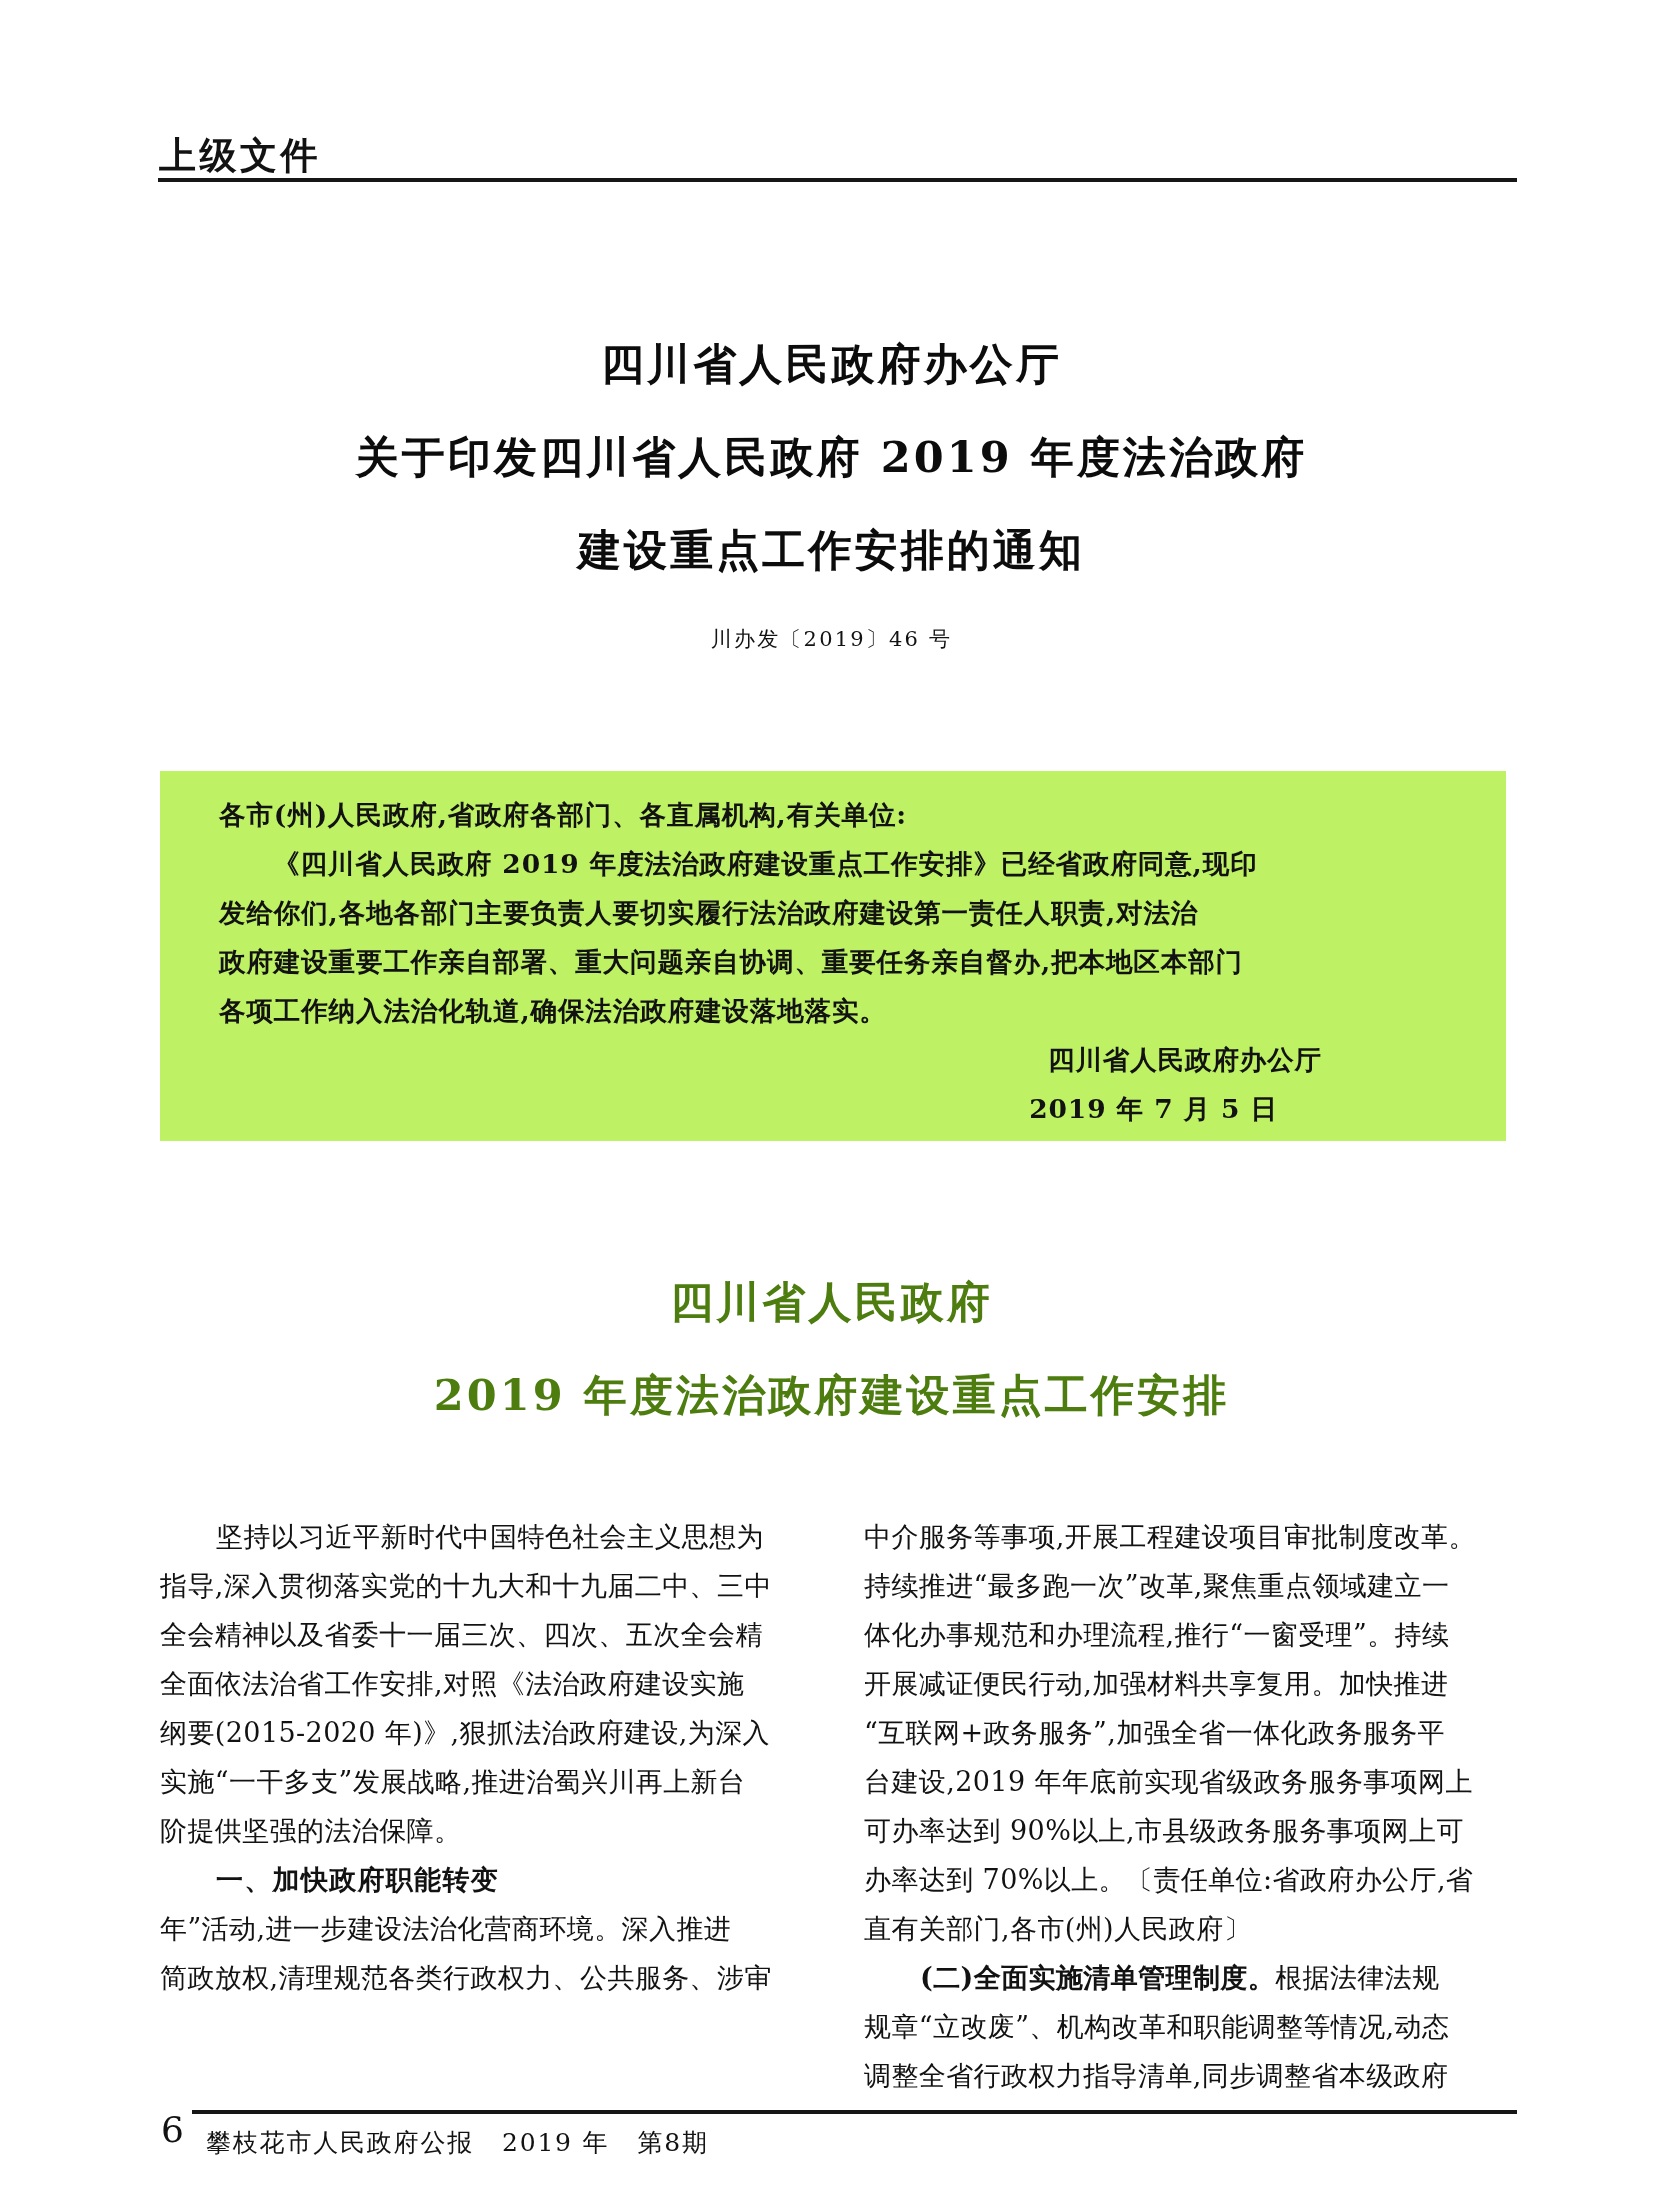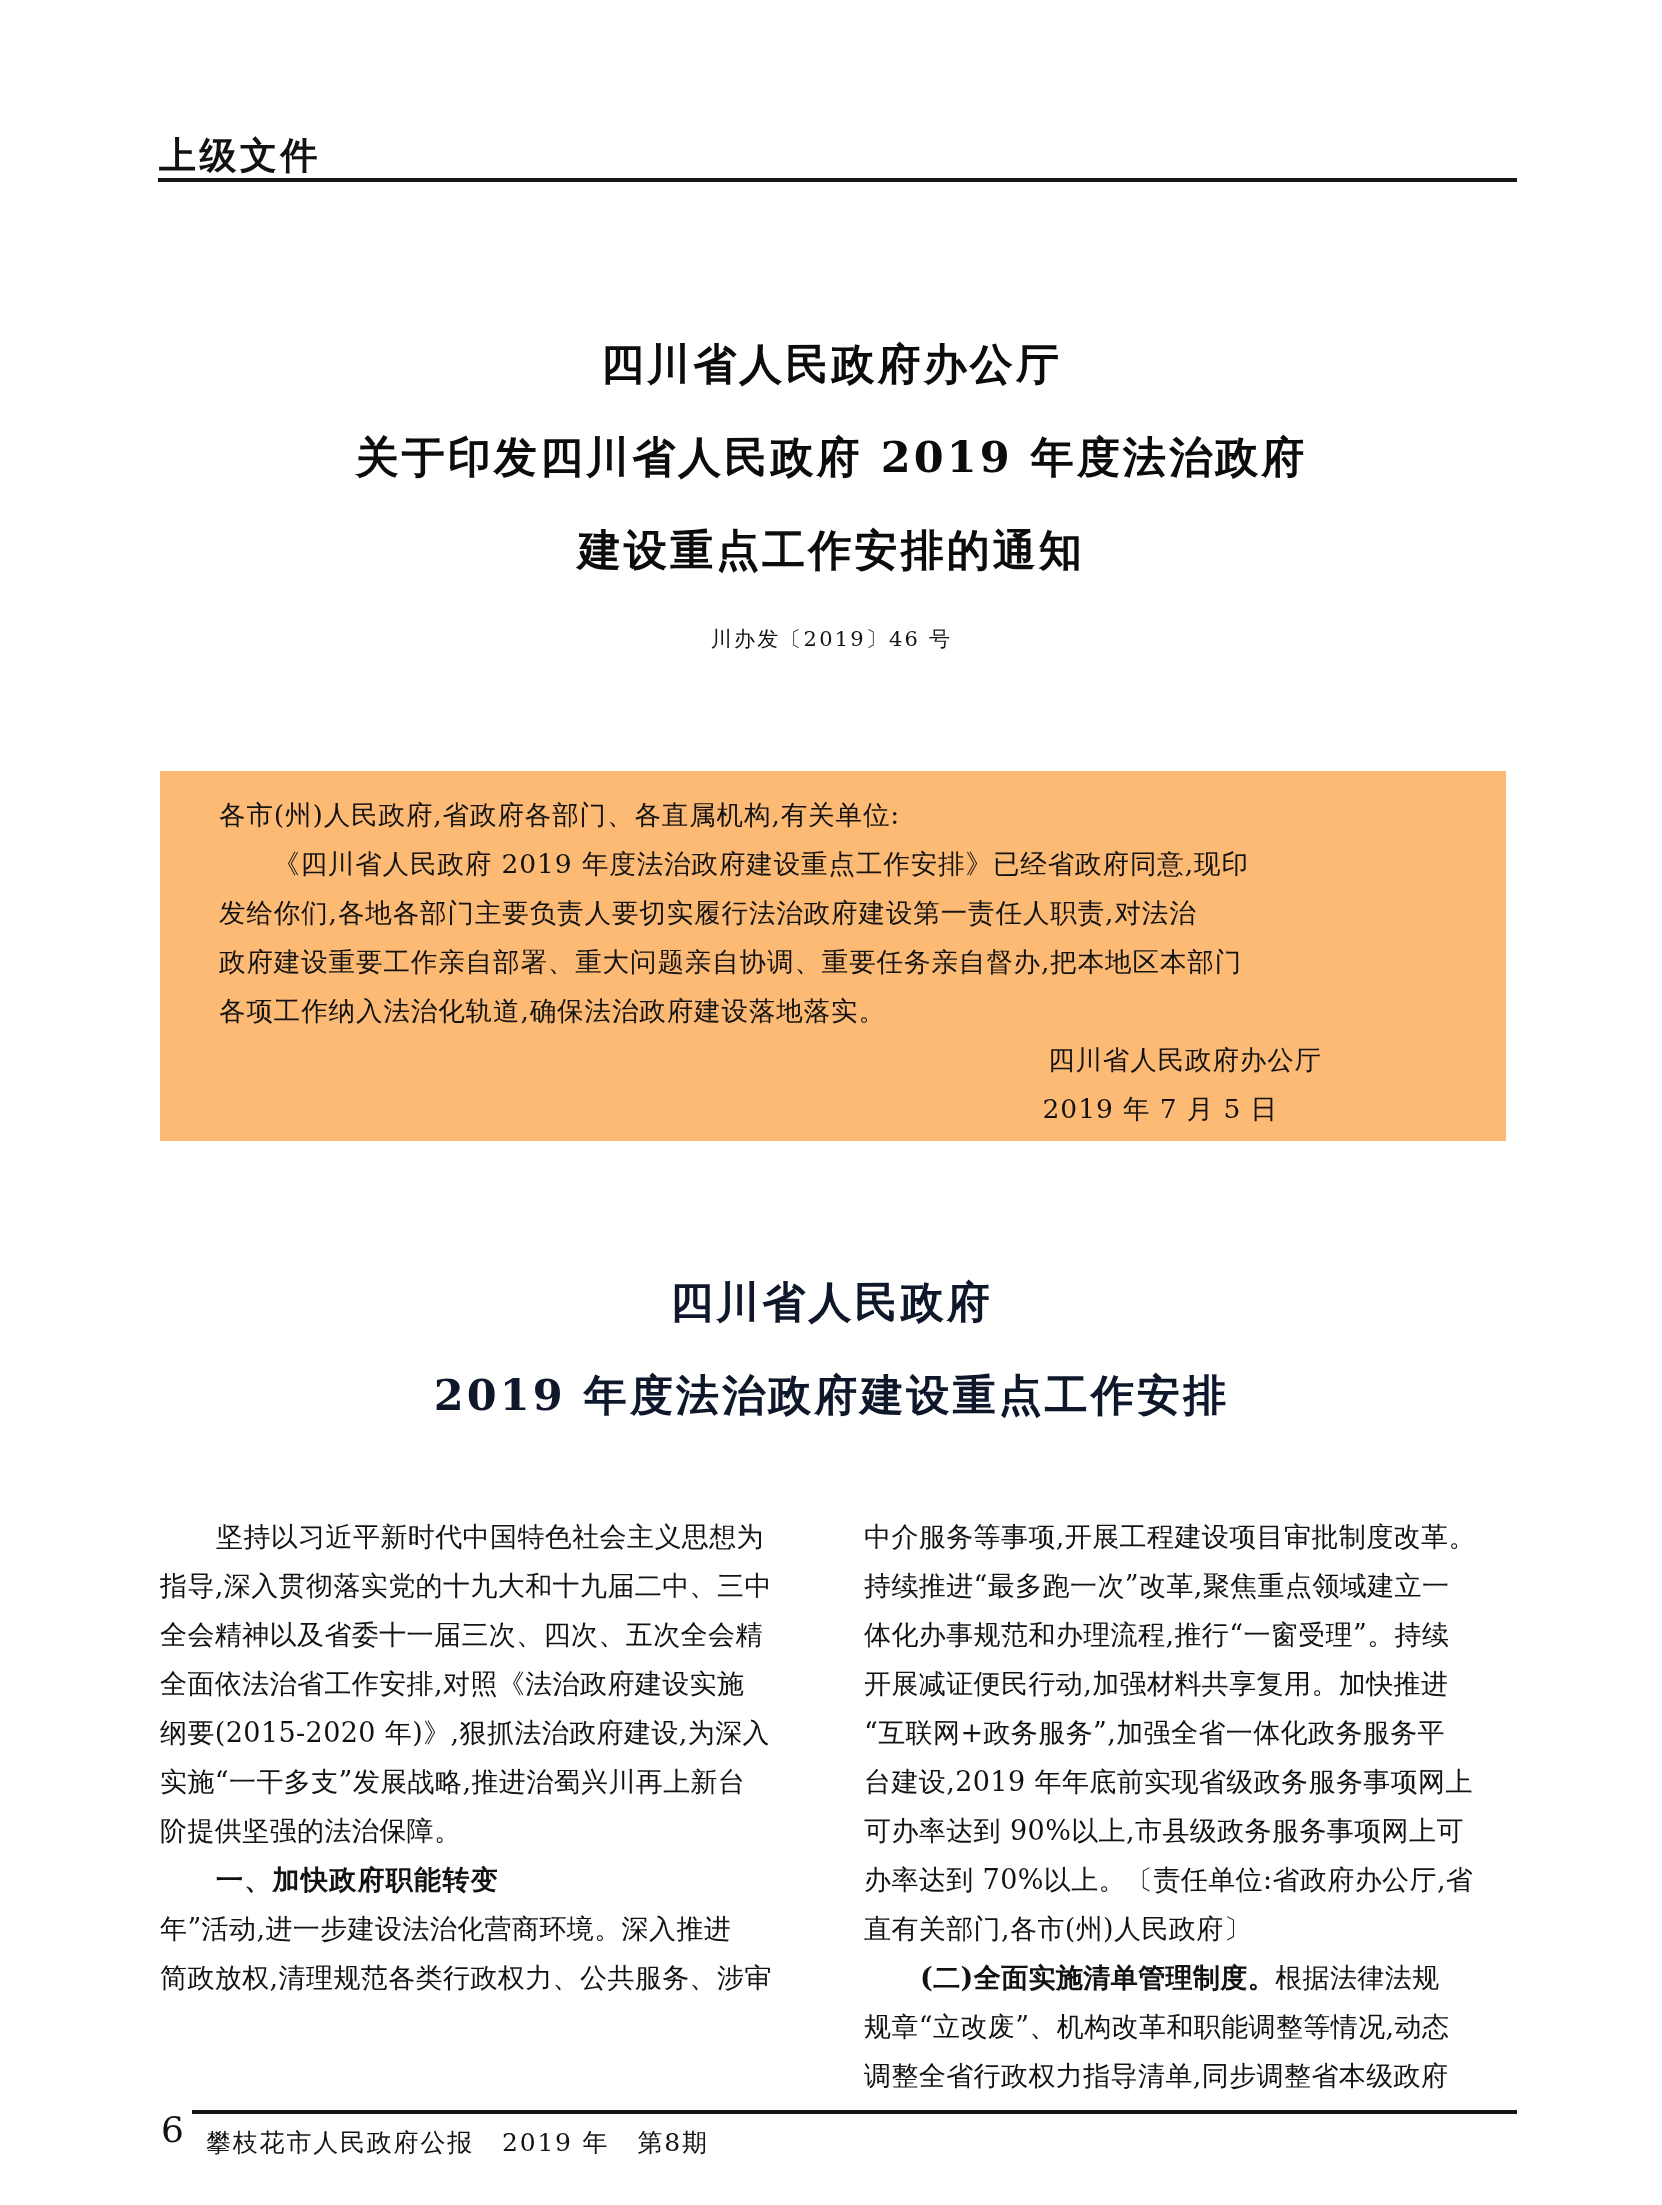--- a/index.html
+++ b/index.html
@@ -19,31 +19,31 @@
     position:absolute;left:0;right:0;top:318px;text-align:center;
     font-weight:700;font-size:43px;letter-spacing:3.1px;line-height:93px;color:#0c0c0c;
   }
   .doc-number{
     position:absolute;left:0;right:0;top:617px;text-align:center;
     font-size:21px;letter-spacing:2.2px;line-height:44px;
   }
   
   .gray-box{
     position:absolute;left:160px;top:771px;width:1346px;height:370px;
-    background:#fdba74;box-sizing:border-box;padding:19.4px 59px 0 59px;
-    font-size:26.5px;letter-spacing:0.9px;
+    background:#bef264;box-sizing:border-box;padding:19.4px 59px 0 59px;
+    font-size:26.5px;letter-spacing:0.9px;font-weight:bold;
   }
   .bline{line-height:49px;white-space:nowrap;}
   .bline.indent{text-indent:54px;}
   .bline.signer{text-align:right;padding-right:125px;}
   .bline.sign-date{text-align:right;padding-right:169px;}
   
   .plan-title{
     position:absolute;left:0;right:0;top:1256px;text-align:center;
-    font-weight:700;font-size:43px;letter-spacing:3.1px;line-height:93px;color:#0f172a;
+    font-weight:700;font-size:43px;letter-spacing:3.1px;line-height:93px;color:#4d7c0f;
   }
   
   .col{position:absolute;top:1512px;font-size:27px;letter-spacing:0.4px;}
   .col-left{left:160px;width:648px;}
   .col-right{left:864px;width:652px;}
   .line{height:49px;line-height:49px;white-space:nowrap;}
   .line.indent{text-indent:56px;}
   .sec-head{
     font-family:"DejaVu Sans","Liberation Sans",sans-serif;
     font-weight:700;letter-spacing:1.3px;

